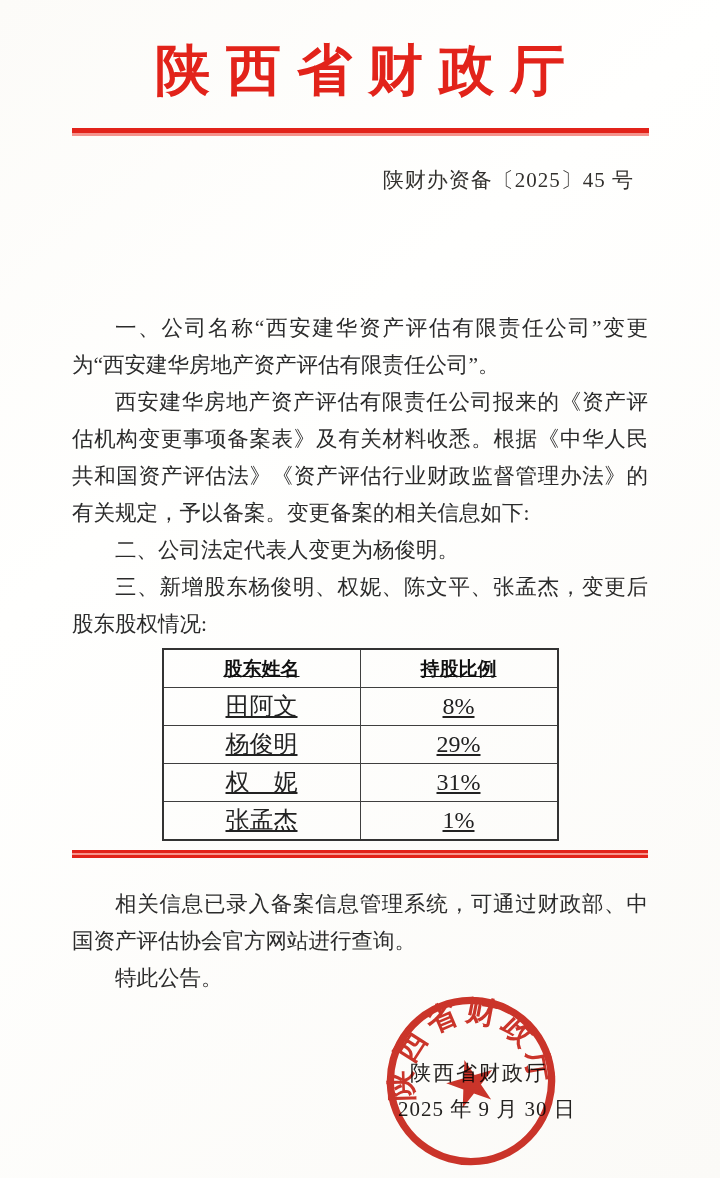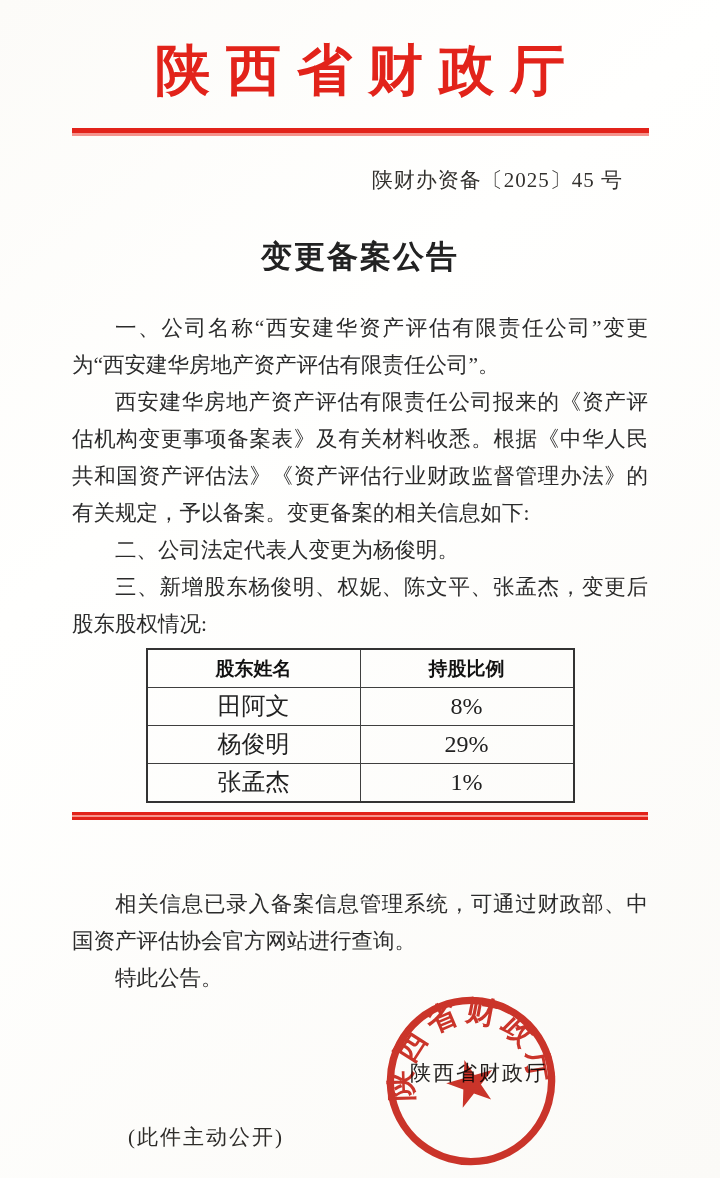--- a/index.html
+++ b/index.html
@@ -27,21 +27,21 @@
     white-space: nowrap;
   }
   .header-rule {
     position: absolute;
     top: 128px; left: 72px; right: 71px;
     height: 8px;
     background: linear-gradient(180deg, #e2231a 0%, #e2231a 60%, #f4938c 60%, #f4938c 100%);
   }
   .doc-number {
     position: absolute;
-    top: 166px; right: 97px;
+    top: 166px; right: 86px;
     font-size: 21px;
     color: #33312e;
     letter-spacing: 1px;
     text-align: center;
   }
   .doc-title {
     position: absolute;
     top: 236px; left: 0; right: 0;
     text-align: center;
     font-size: 31px;
@@ -63,21 +63,22 @@
 
   
   .share-table {
     border-collapse: collapse;
     margin: 5px auto 0 auto;
     background: transparent;
   }
   .share-table th, .share-table td {
     border: 1px solid #3f3f3f;
     text-align: center;
-    padding: 0 22px;
+    padding: 0 14px;
+    text-decoration: underline;
   }
   .share-table { border: 2px solid #333; }
   .share-table th {
     width: 168px;
     height: 33px;
     font-size: 19px;
     font-weight: bold;
     color: #111;
   }
   .share-table td {
@@ -142,21 +143,20 @@
 <body>
 
 <div class="page">
 
   <div class="agency-title">陕西省财政厅</div>
 
   <div class="header-rule"></div>
 
   <div class="doc-number">陕财办资备〔2025〕45 号</div>
 
-  <div class="doc-title">变更备案公告</div>
 
   <div class="body-block">
     <p class="para">一、公司名称“西安建华资产评估有限责任公司”变更为“西安建华房地产资产评估有限责任公司”。</p>
     <p class="para">西安建华房地产资产评估有限责任公司报来的《资产评估机构变更事项备案表》及有关材料收悉。根据《中华人民共和国资产评估法》《资产评估行业财政监督管理办法》的有关规定，予以备案。变更备案的相关信息如下:</p>
     <p class="para">二、公司法定代表人变更为杨俊明。</p>
     <p class="para">三、新增股东杨俊明、权妮、陈文平、张孟杰，变更后股东股权情况:</p>
 
     <table class="share-table">
       <thead>
         <tr>
@@ -167,43 +167,47 @@
       <tbody>
         <tr>
           <td>田阿文</td>
           <td>8%</td>
         </tr>
         <tr>
           <td>杨俊明</td>
           <td>29%</td>
         </tr>
         <tr>
+          <td>权　妮</td>
+          <td>31%</td>
+        </tr>
+        <tr>
           <td>张孟杰</td>
           <td>1%</td>
         </tr>
       </tbody>
     </table>
 
     <div class="double-rule"></div>
   </div>
 
   <div class="closing-block">
     <p class="para">相关信息已录入备案信息管理系统，可通过财政部、中国资产评估协会官方网站进行查询。</p>
     <p class="para">特此公告。</p>
   </div>
 
   <div class="sig-agency">陕西省财政厅</div>
 
+  <div class="sig-date">2025 年 9 月 30 日</div>
 
   <svg class="seal" viewBox="0 0 170 170">
     <circle cx="85" cy="85" r="77" fill="none" stroke="#c92318" stroke-width="7"></circle>
     <defs>
       <path id="sealArc" d="M 31.4 104.5 A 57 57 0 1 1 138.6 104.5" fill="none"></path>
     </defs>
     <text font-size="29" font-weight="bold" fill="#c92318" letter-spacing="5" font-family="Liberation Serif, serif">
       <textPath href="#sealArc" startOffset="50%" text-anchor="middle">陕西省财政厅</textPath>
     </text>
     <polygon fill="#c92318" transform="translate(85,88) rotate(-10)" points="0,-24 5.41,-7.44 22.83,-7.42 8.75,2.84 14.11,19.42 0,9.2 -14.11,19.42 -8.75,2.84 -22.83,-7.42 -5.41,-7.44"></polygon>
   </svg>
 
-  <div class="footer-note">(此件主动公开)</div>
 
 </div>
 
 </body></html>

